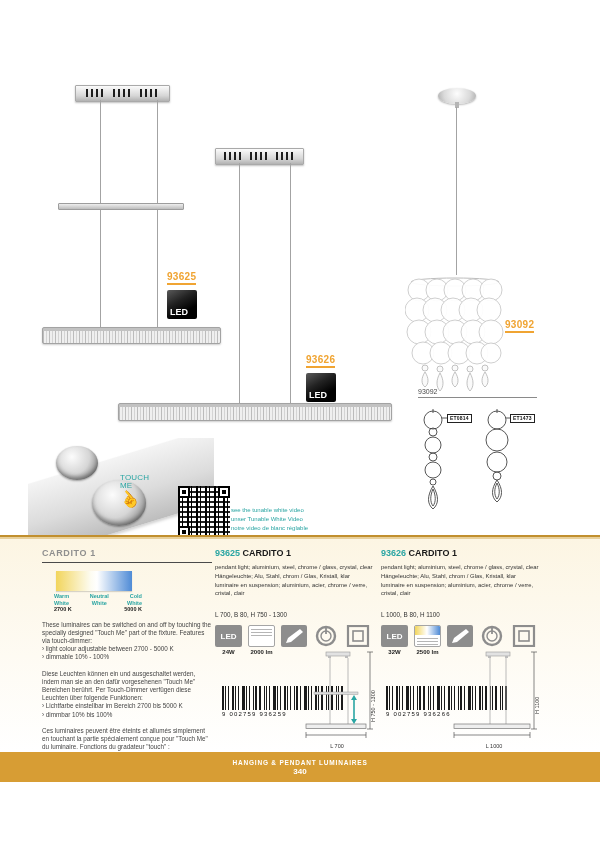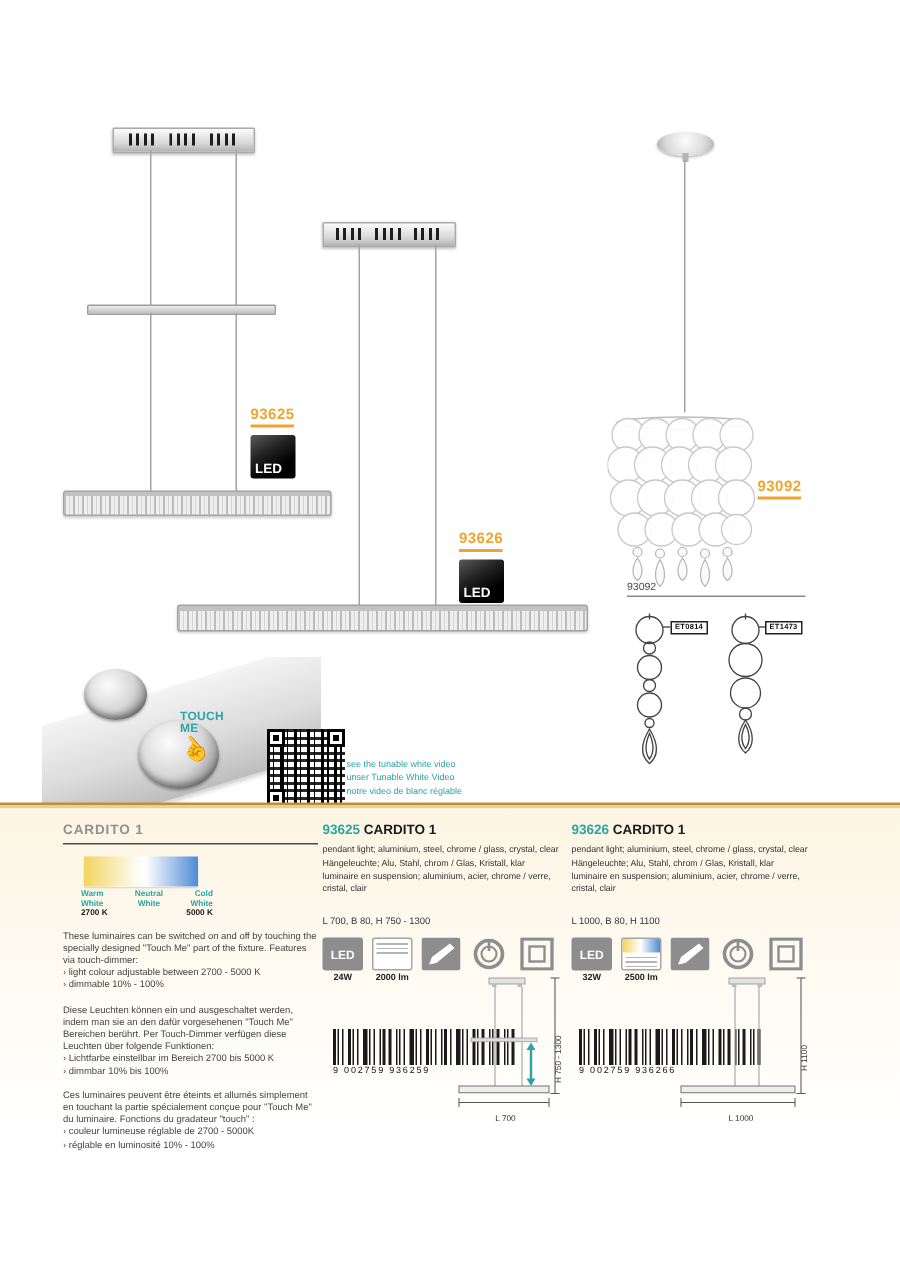--- a/index.html
+++ b/index.html
@@ -57,21 +57,21 @@
   
   .touchme{left:28px;top:438px;width:186px;height:100px;overflow:hidden;}
   .tm-body{position:absolute;left:-42px;top:22px;width:252px;height:72px;border-radius:4px;
     background:linear-gradient(180deg,#f4f4f4,#dcdcdc 55%,#bdbdbd);transform:rotate(-17deg);
     box-shadow:0 2px 3px rgba(0,0,0,.18);}
   .tm-btn{position:absolute;border-radius:50%;
     background:radial-gradient(circle at 38% 32%,#fcfcfc,#d6d6d6 50%,#969696 78%,#c9c9c9 85%);
     box-shadow:inset 0 -3px 4px rgba(0,0,0,.35),0 1px 2px rgba(0,0,0,.35);}
   .tm-btn-small{left:28px;top:8px;width:42px;height:34px;}
   .tm-btn-big{left:64px;top:42px;width:54px;height:46px;}
-  .tm-label{position:absolute;left:92px;top:36px;width:40px;color:#2aa5a3;font-weight:bold;
+  .tm-label{position:absolute;left:92px;top:36px;width:40px;color:#2aa5a3;font-weight:normal;
     font-size:8px;line-height:8px;letter-spacing:.2px;}
   .tm-hand{position:absolute;left:92px;top:52px;font-size:16px;color:#2aa5a3;transform:rotate(-40deg);}
 
   
   .qr{left:178px;top:486px;width:52px;height:52px;background:#fff;}
   .qr-noise{position:absolute;inset:0;
     background-image:repeating-linear-gradient(0deg,rgba(0,0,0,.85) 0 2px,rgba(0,0,0,0) 2px 5px),
       repeating-linear-gradient(90deg,#000 0 2px,#fff 2px 4px,#000 4px 5px,#fff 5px 9px);}
   .qr-finder{position:absolute;width:12px;height:12px;border:2px solid #000;background:#fff;box-sizing:border-box;}
   .qr-finder::after{content:"";position:absolute;left:2px;top:2px;width:4px;height:4px;background:#000;}
@@ -490,14 +490,18 @@
       <line x1="81" y1="2" x2="87" y2="2" stroke="#555" stroke-width="0.7"></line>
       <line x1="81" y1="79" x2="87" y2="79" stroke="#555" stroke-width="0.7"></line>
       <line x1="4" y1="85" x2="80" y2="85" stroke="#555" stroke-width="0.7"></line>
       <line x1="4" y1="82" x2="4" y2="88" stroke="#555" stroke-width="0.7"></line>
       <line x1="80" y1="82" x2="80" y2="88" stroke="#555" stroke-width="0.7"></line>
     </svg>
     <span class="h-label d2-h">H 1100</span>
     <span class="l-label">L 1000</span>
   </div>
 
+  <div class="abs footer-bar">
+    <div class="footer-title">HANGING &amp; PENDANT LUMINAIRES</div>
+    <div class="footer-page">340</div>
+  </div>
 
 </div>
 
 </body></html>

